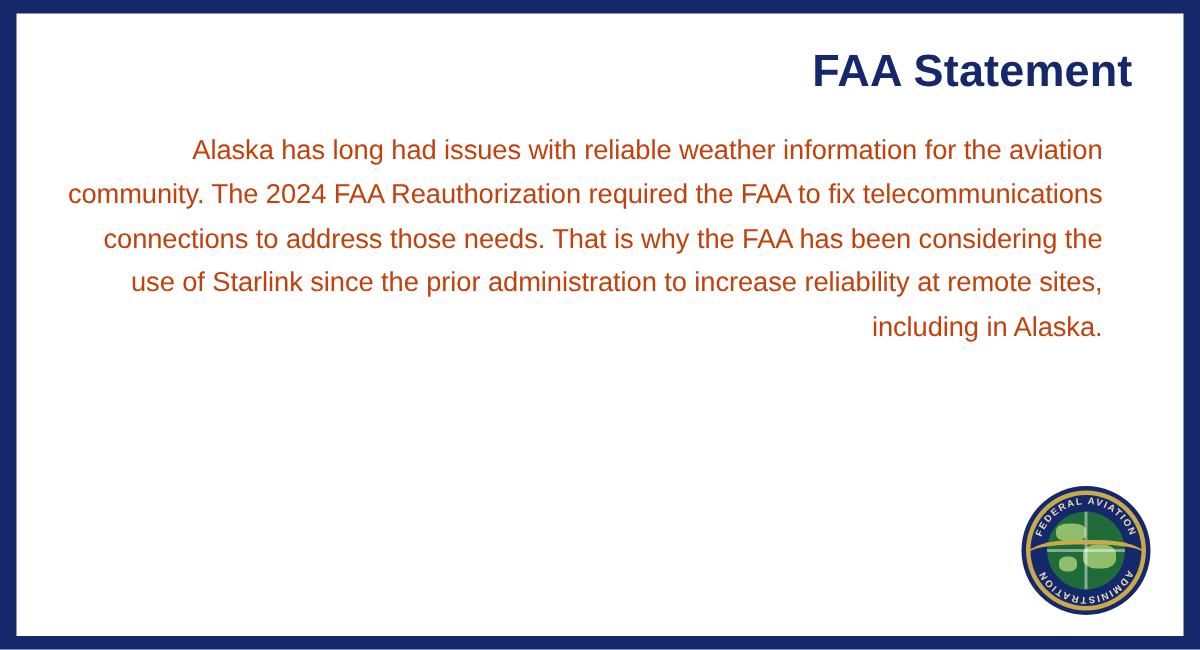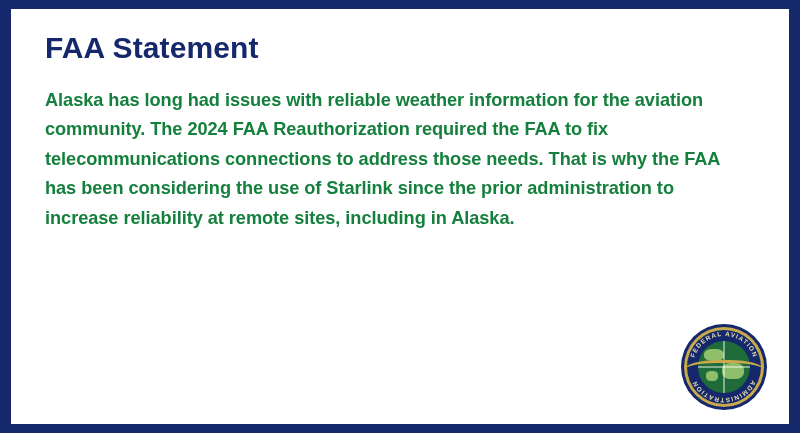--- a/index.html
+++ b/index.html
@@ -23,33 +23,34 @@
     box-sizing: border-box;
   }
   .card-inner {
     position: absolute;
     left: 0;
     top: 0;
     right: 0;
     bottom: 0;
     padding: 22px 34px 0 34px;
     box-sizing: border-box;
+    text-align: right;
   }
   .title {
     font-size: 30px;
     font-weight: bold;
     color: #15286b;
     letter-spacing: 0.1px;
     margin: 0 0 22px 0;
     line-height: 1.1;
   }
   .para {
     font-size: 18.2px;
-    font-weight: bold;
-    color: #15803d;
+    font-weight: normal;
+    color: #c2410c;
     line-height: 1.62;
     margin: 0 0 20px 0;
     letter-spacing: -0.05px;
     max-width: 690px;
   }
   .para.last {
     margin-bottom: 0;
     max-width: 680px;
   }
 

